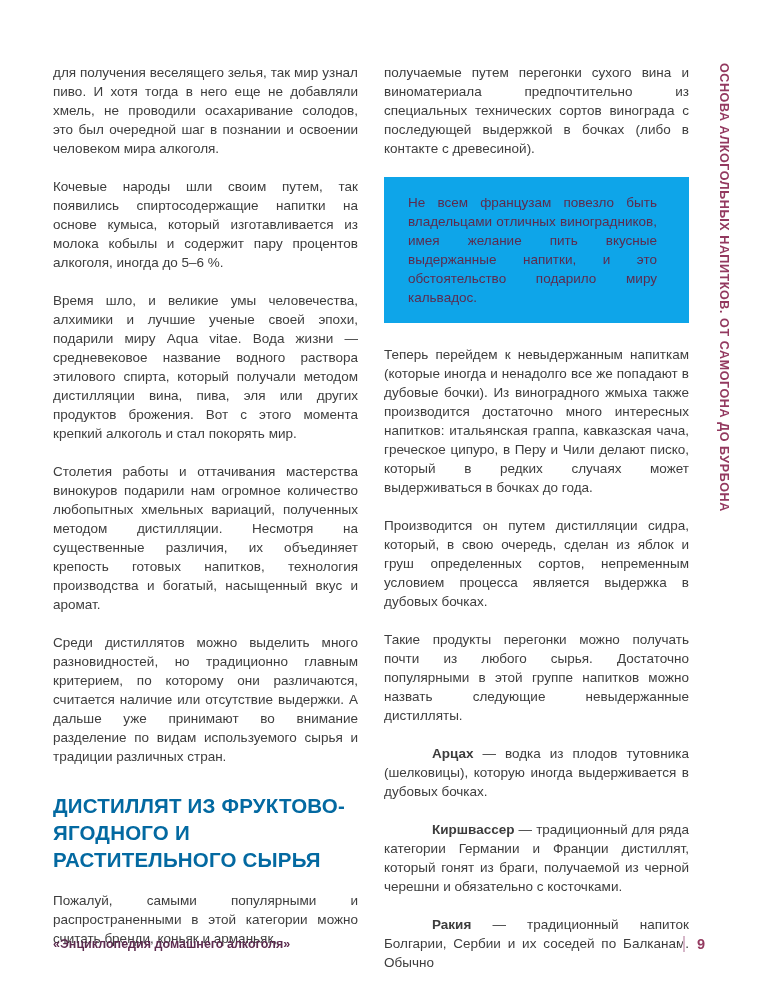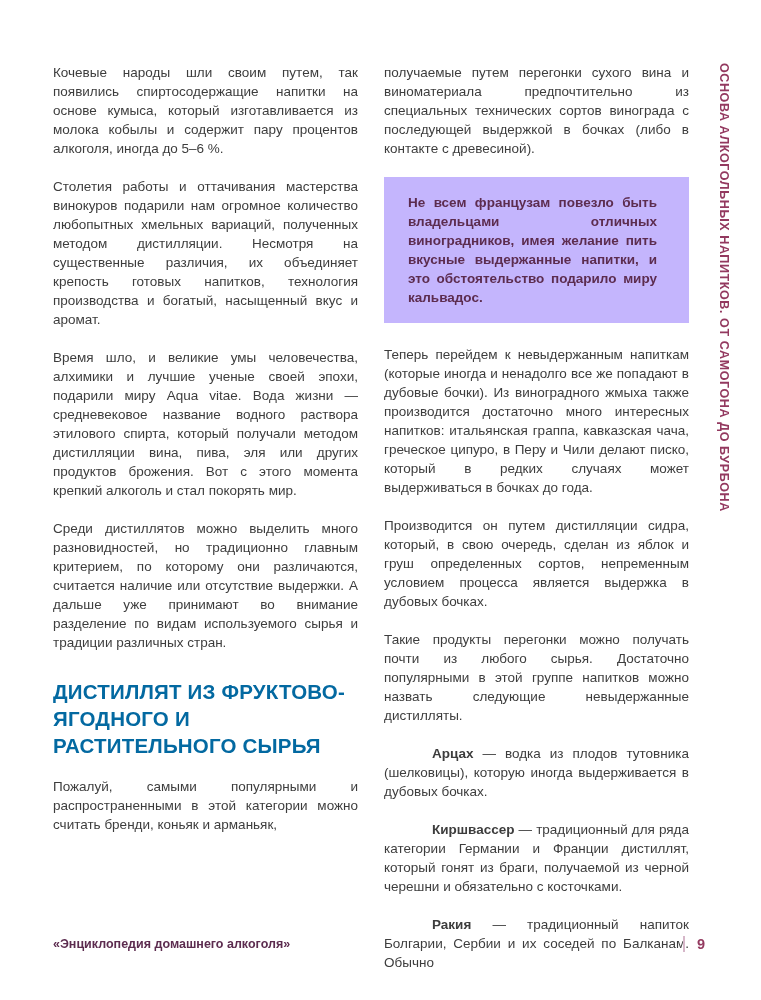--- a/index.html
+++ b/index.html
@@ -42,23 +42,23 @@
   .heading {
     font-size: 20.5px;
     line-height: 27px;
     font-weight: bold;
     color: #0369a1;
     margin: 26px 0 18px 0;
     text-align: left;
     letter-spacing: 0.2px;
   }
   .callout {
-    background: #c4b5fd;
+    background: #0ea5e9;
     color: #5c2c4f;
-    font-weight: bold;
+    font-weight: normal;
     line-height: 19px;
     padding: 16px 32px 16px 24px;
     margin: 6px 0 22px 0;
   }
   .term-para strong {
     color: #3d3d3d;
     margin-left: 48px;
   }
   .sidebar-vertical {
     position: absolute;
@@ -104,23 +104,24 @@
   }
 </style>
 </head>
 <body>
 
 <div class="page">
 
   <div class="content">
 
     <div class="col">
+      <p>для получения веселящего зелья, так мир узнал пиво. И хотя тогда в него еще не добавляли хмель, не проводили осахаривание солодов, это был очередной шаг в познании и освоении человеком мира алкоголя.</p>
       <p>Кочевые народы шли своим путем, так появились спиртосодержащие напитки на основе кумыса, который изготавливается из молока кобылы и содержит пару процентов алкоголя, иногда до 5–6 %.</p>
+      <p>Время шло, и великие умы человечества, алхимики и лучшие ученые своей эпохи, подарили миру Aqua vitae. Вода жизни — средневековое название водного раствора этилового спирта, который получали методом дистилляции вина, пива, эля или других продуктов брожения. Вот с этого момента крепкий алкоголь и стал покорять мир.</p>
       <p>Столетия работы и оттачивания мастерства винокуров подарили нам огромное количество любопытных хмельных вариаций, полученных методом дистилляции. Несмотря на существенные различия, их объединяет крепость готовых напитков, технология производства и богатый, насыщенный вкус и аромат.</p>
-      <p>Время шло, и великие умы человечества, алхимики и лучшие ученые своей эпохи, подарили миру Aqua vitae. Вода жизни — средневековое название водного раствора этилового спирта, который получали методом дистилляции вина, пива, эля или других продуктов брожения. Вот с этого момента крепкий алкоголь и стал покорять мир.</p>
       <p>Среди дистиллятов можно выделить много разновидностей, но традиционно главным критерием, по которому они различаются, считается наличие или отсутствие выдержки. А дальше уже принимают во внимание разделение по видам используемого сырья и традиции различных стран.</p>
       <h1 class="heading">ДИСТИЛЛЯТ ИЗ ФРУКТОВО-ЯГОДНОГО И РАСТИТЕЛЬНОГО СЫРЬЯ</h1>
       <p>Пожалуй, самыми популярными и распространенными в этой категории можно считать бренди, коньяк и арманьяк,</p>
     </div>
 
     <div class="col">
       <p>получаемые путем перегонки сухого вина и виноматериала предпочтительно из специальных технических сортов винограда с последующей выдержкой в бочках (либо в контакте с древесиной).</p>
       <div class="callout">Не всем французам повезло быть владельцами отличных виноградников, имея желание пить вкусные выдержанные напитки, и это обстоятельство подарило миру кальвадос.</div>
       <p>Теперь перейдем к невыдержанным напиткам (которые иногда и ненадолго все же попадают в дубовые бочки). Из виноградного жмыха также производится достаточно много интересных напитков: итальянская граппа, кавказская чача, греческое ципуро, в Перу и Чили делают писко, который в редких случаях может выдерживаться в бочках до года.</p>
       <p>Производится он путем дистилляции сидра, который, в свою очередь, сделан из яблок и груш определенных сортов, непременным условием процесса является выдержка в дубовых бочках.</p>

